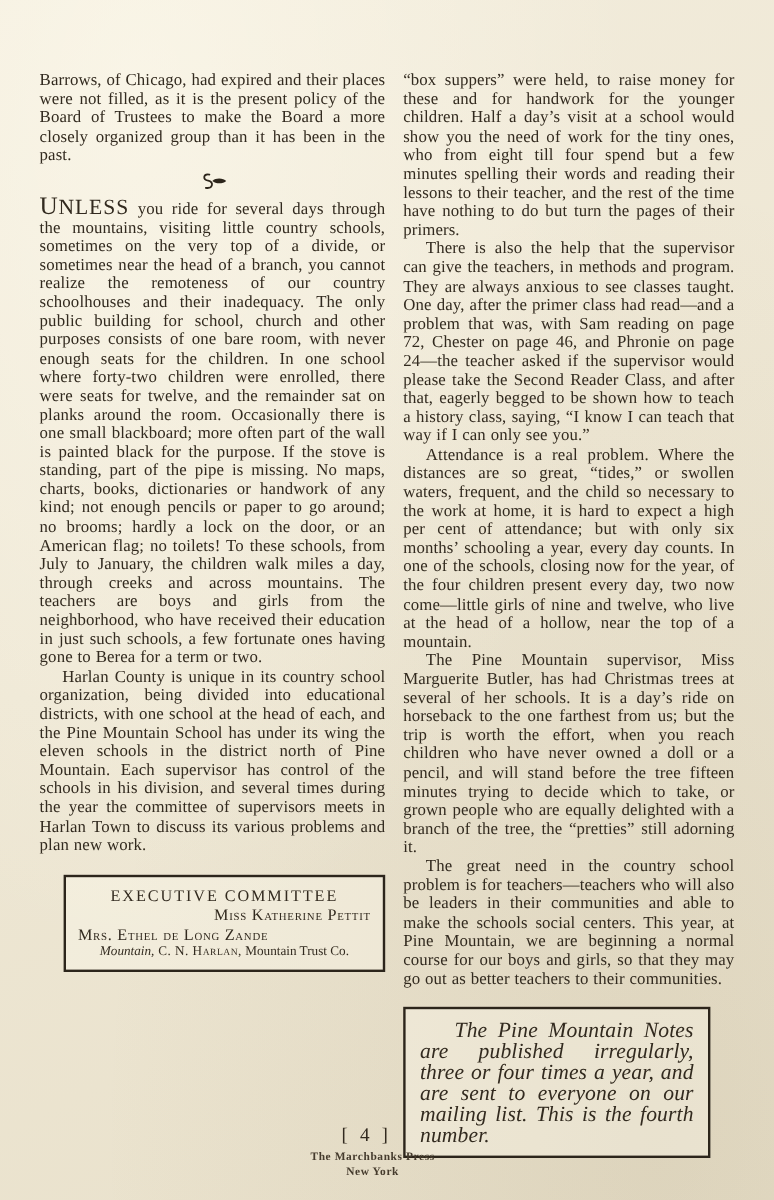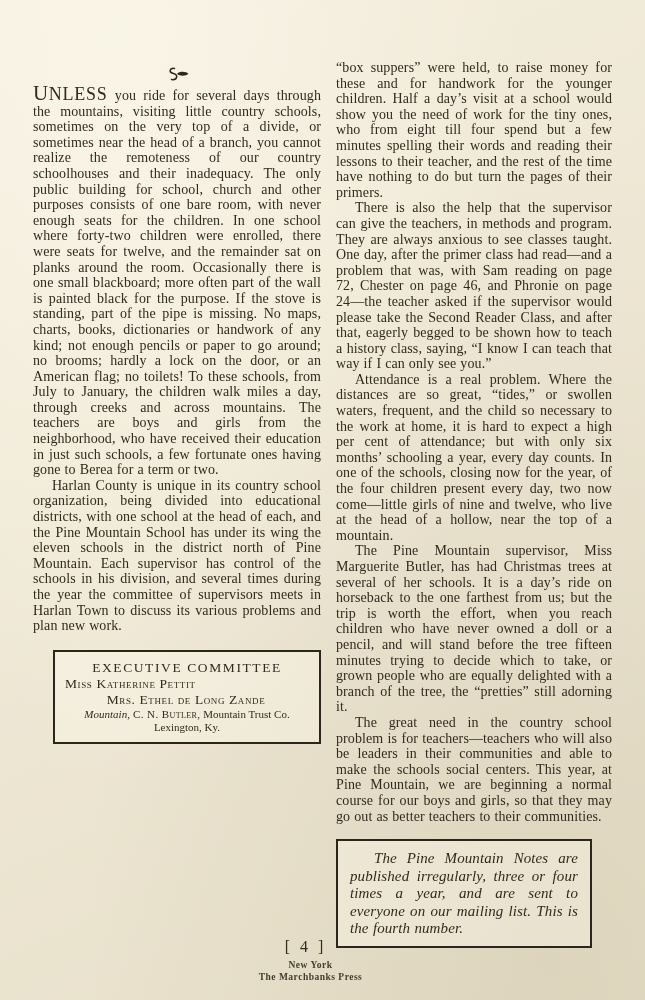--- a/index.html
+++ b/index.html
@@ -59,36 +59,36 @@
     margin-left: 20px;
     padding: 7px 10px 8px 10px;
   }
   .exec-title {
     text-align: center;
     font-size: 13.5px;
     letter-spacing: 1.6px;
     line-height: 17px;
   }
   .exec-name { font-variant: small-caps; font-size: 13.5px; letter-spacing: 0.6px; line-height: 16px; }
-  .exec-name.m1 { text-align: left; }
-  .exec-name.m2 { text-align: center; padding-right: 2px; }
+  .exec-name.m1 { text-align: right; }
+  .exec-name.m2 { text-align: left; padding-right: 2px; }
   .exec-treasurer { text-align: center; font-size: 11px; line-height: 13px; }
   .exec-treasurer .it { font-style: italic; }
   .exec-treasurer .sc { font-variant: small-caps; letter-spacing: 0.4px; }
   .exec-city { text-align: center; font-size: 11px; line-height: 13px; }
 
   .box.notes {
     margin-top: 15px;
     width: 256px;
     padding: 9px 12px 8px 12px;
   }
   .notes-text {
     margin: 0;
     font-style: italic;
-    font-size: 15px;
+    font-size: 18px;
     line-height: 17.5px;
     text-align: justify;
     text-indent: 1.6em !important;
   }
 
   .pagenum {
     position: absolute;
     left: 0; right: 34px;
     top: 938px;
     text-align: center;
@@ -108,58 +108,58 @@
   }
   .fleuron-svg { display: inline-block; vertical-align: middle; }
 </style>
 </head>
 <body>
 
 <div class="page">
   <div class="columns">
 
     <div class="col left">
+      <p class="noindent">Barrows, of Chicago, had expired and their places were not filled, as it is the present policy of the Board of Trustees to make the Board a more closely organized group than it has been in the past.</p>
 
       <div class="ornament">
         <svg class="fleuron-svg" width="26" height="15" viewBox="0 0 26 15" aria-hidden="true">
           <path d="M10.5,1.5 C5.5,0.5 4.5,5.5 9.5,6.5 C14.5,7.5 13.5,13.5 7.5,12.5" stroke="#2c251b" stroke-width="1.5" fill="none" stroke-linecap="round"></path>
           <path d="M13,6.8 C16,3.8 22.5,4.6 24.5,6.8 C22.5,9 16,9.8 13,6.8 Z" fill="#2c251b"></path>
         </svg>
       </div>
 
       <p class="noindent">
         <span class="drop-initial">U</span><span class="lead-caps">NLESS</span><span> you ride for several days through the mountains, visiting little country schools, sometimes on the very top of a divide, or sometimes near the head of a branch, you cannot realize the remoteness of our country schoolhouses and their inadequacy. The only public building for school, church and other purposes consists of one bare room, with never enough seats for the children. In one school where forty-two children were enrolled, there were seats for twelve, and the remainder sat on planks around the room. Occasionally there is one small blackboard; more often part of the wall is painted black for the purpose. If the stove is standing, part of the pipe is missing. No maps, charts, books, dictionaries or handwork of any kind; not enough pencils or paper to go around; no brooms; hardly a lock on the door, or an American flag; no toilets! To these schools, from July to January, the children walk miles a day, through creeks and across mountains. The teachers are boys and girls from the neighborhood, who have received their education in just such schools, a few fortunate ones having gone to Berea for a term or two.</span>
       </p>
 
       <p>Harlan County is unique in its country school organization, being divided into educational districts, with one school at the head of each, and the Pine Mountain School has under its wing the eleven schools in the district north of Pine Mountain. Each supervisor has control of the schools in his division, and several times during the year the committee of supervisors meets in Harlan Town to discuss its various problems and plan new work.</p>
 
       <div class="box exec">
         <div class="exec-title">EXECUTIVE COMMITTEE</div>
         <div class="exec-name m1">Miss Katherine Pettit</div>
         <div class="exec-name m2">Mrs. Ethel de Long Zande</div>
         <div class="exec-treasurer">
-          <span class="it">Mountain,</span><span class="sc"> C. N. Butler,</span><span> Mountain Trust Co.</span>
+          <span class="it">Mountain,</span><span class="sc"> C. N. Harlan,</span><span> Mountain Trust Co.</span>
         </div>
-        <div class="exec-city">Lexington, Ky.</div>
       </div>
     </div>
 
     <div class="col right">
       <p class="noindent">“box suppers” were held, to raise money for these and for handwork for the younger children. Half a day’s visit at a school would show you the need of work for the tiny ones, who from eight till four spend but a few minutes spelling their words and reading their lessons to their teacher, and the rest of the time have nothing to do but turn the pages of their primers.</p>
       <p>There is also the help that the supervisor can give the teachers, in methods and program. They are always anxious to see classes taught. One day, after the primer class had read—and a problem that was, with Sam reading on page 72, Chester on page 46, and Phronie on page 24—the teacher asked if the supervisor would please take the Second Reader Class, and after that, eagerly begged to be shown how to teach a history class, saying, “I know I can teach that way if I can only see you.”</p>
       <p>Attendance is a real problem. Where the distances are so great, “tides,” or swollen waters, frequent, and the child so necessary to the work at home, it is hard to expect a high per cent of attendance; but with only six months’ schooling a year, every day counts. In one of the schools, closing now for the year, of the four children present every day, two now come—little girls of nine and twelve, who live at the head of a hollow, near the top of a mountain.</p>
       <p>The Pine Mountain supervisor, Miss Marguerite Butler, has had Christmas trees at several of her schools. It is a day’s ride on horseback to the one farthest from us; but the trip is worth the effort, when you reach children who have never owned a doll or a pencil, and will stand before the tree fifteen minutes trying to decide which to take, or grown people who are equally delighted with a branch of the tree, the “pretties” still adorning it.</p>
       <p>The great need in the country school problem is for teachers—teachers who will also be leaders in their communities and able to make the schools social centers. This year, at Pine Mountain, we are beginning a normal course for our boys and girls, so that they may go out as better teachers to their communities.</p>
 
       <div class="box notes">
         <p class="notes-text">The Pine Mountain Notes are published irregularly, three or four times a year, and are sent to everyone on our mailing list. This is the fourth number.</p>
       </div>
     </div>
 
   </div>
 
   <div class="pagenum">[ 4 ]</div>
 
   <div class="press-footer">
+    <div>The Marchbanks Press</div>
     <div>New York</div>
-    <div>The Marchbanks Press</div>
   </div>
 </div>
 
 </body></html>

